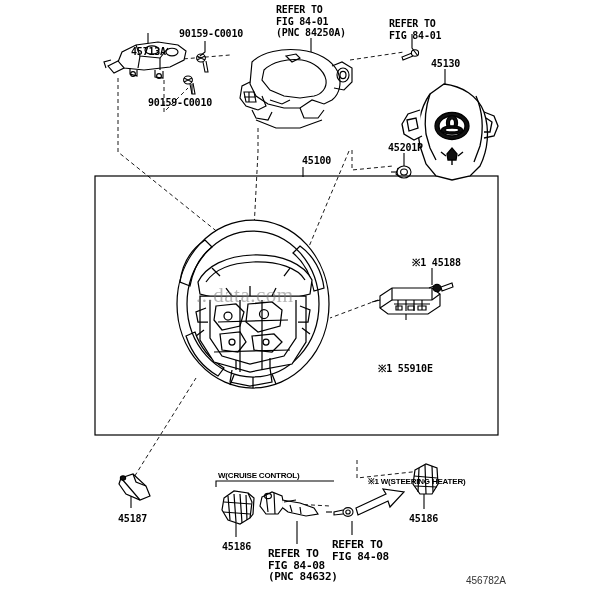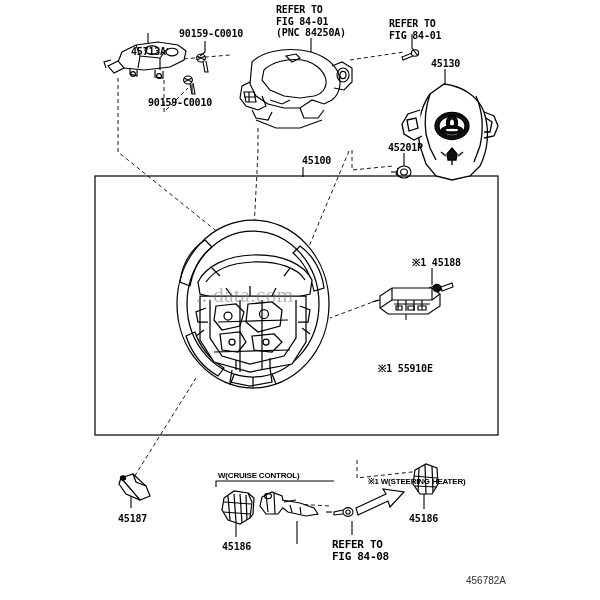--- a/index.html
+++ b/index.html
@@ -270,20 +270,23 @@
   <div class="lbl" style="left:222px;top:541px;">45186</div>
   <div class="lbl" style="left:409px;top:513px;">45186</div>
 
   <div class="lbl" style="left:276px;top:4px;"><span>REFER TO</span>
 <span>FIG 84-01</span>
 <span>(PNC 84250A)</span></div>
 
   <div class="lbl" style="left:389px;top:18px;"><span>REFER TO</span>
 <span>FIG 84-01</span></div>
 
+  <div class="lbl small" style="left:268px;top:548px;"><span>REFER TO</span>
+<span>FIG 84-08</span>
+<span>(PNC 84632)</span></div>
 
   <div class="lbl small" style="left:332px;top:539px;"><span>REFER TO</span>
 <span>FIG 84-08</span></div>
 
   <div class="lbl note" style="left:368px;top:440px;margin-top:36px;">※1 W(STEERING HEATER)</div>
   <div class="lbl note" style="left:218px;top:470px;">W(CRUISE CONTROL)</div>
   <div class="lbl tiny" style="left:466px;top:575px;">456782A</div>
 
 </div>
 

